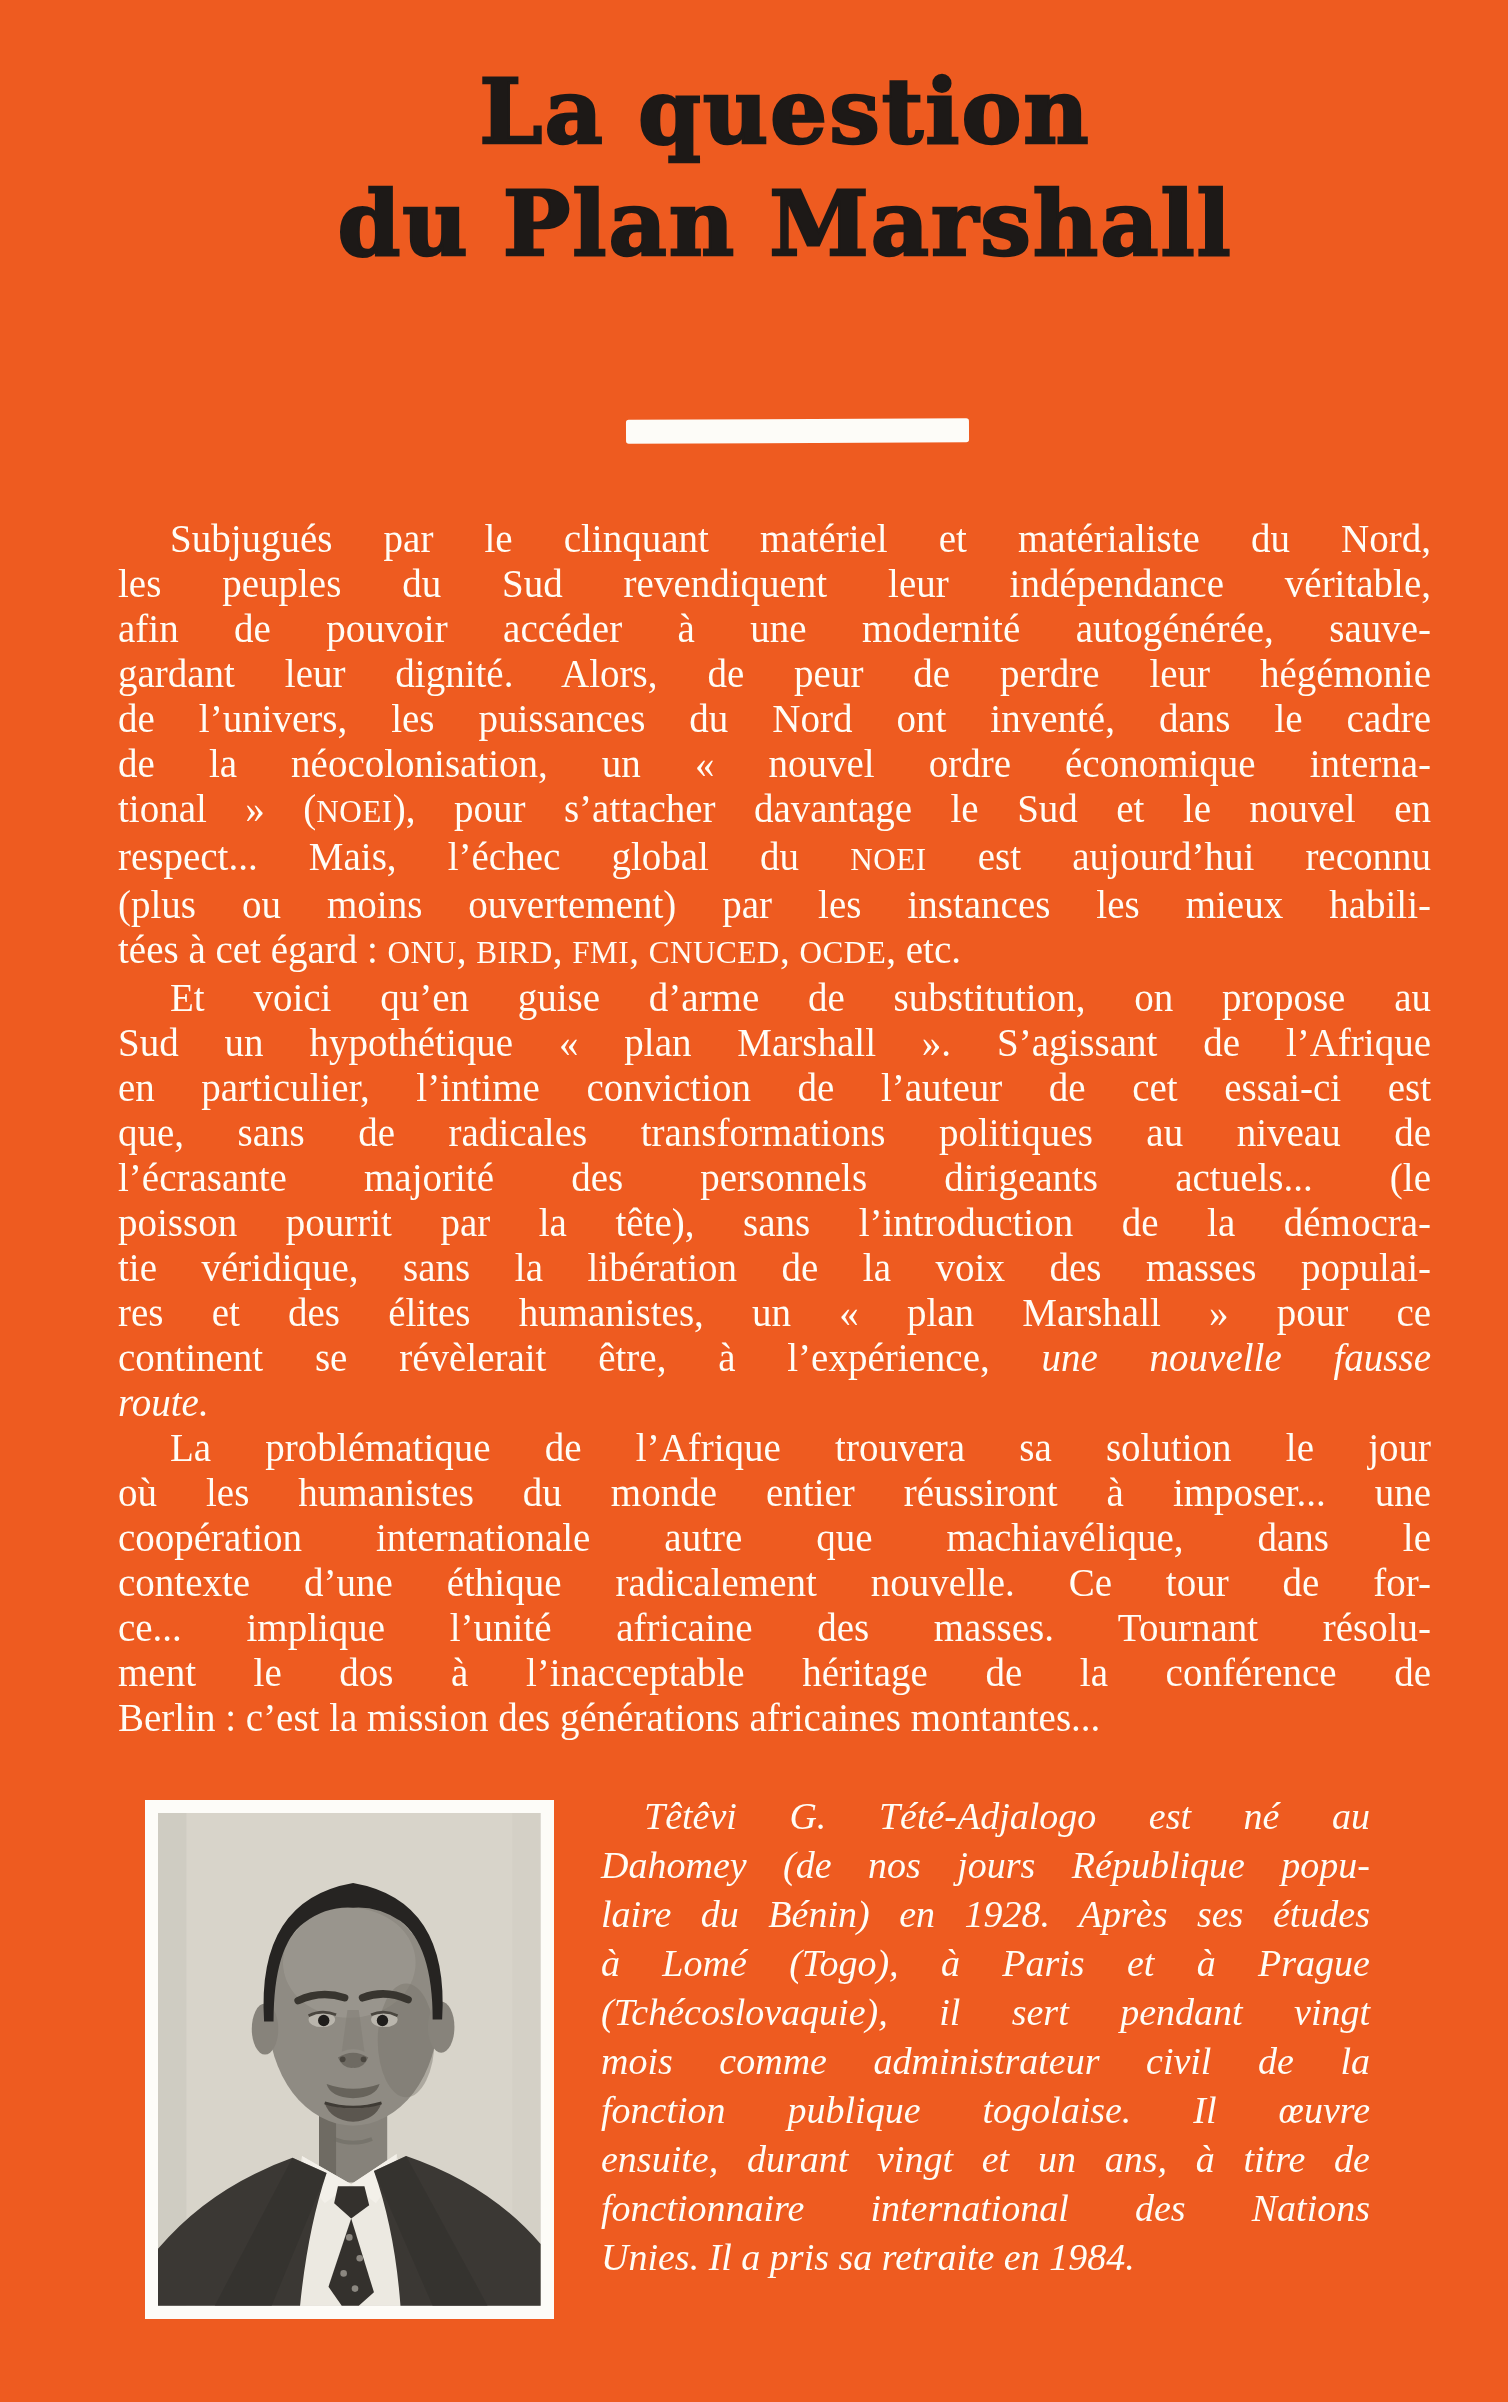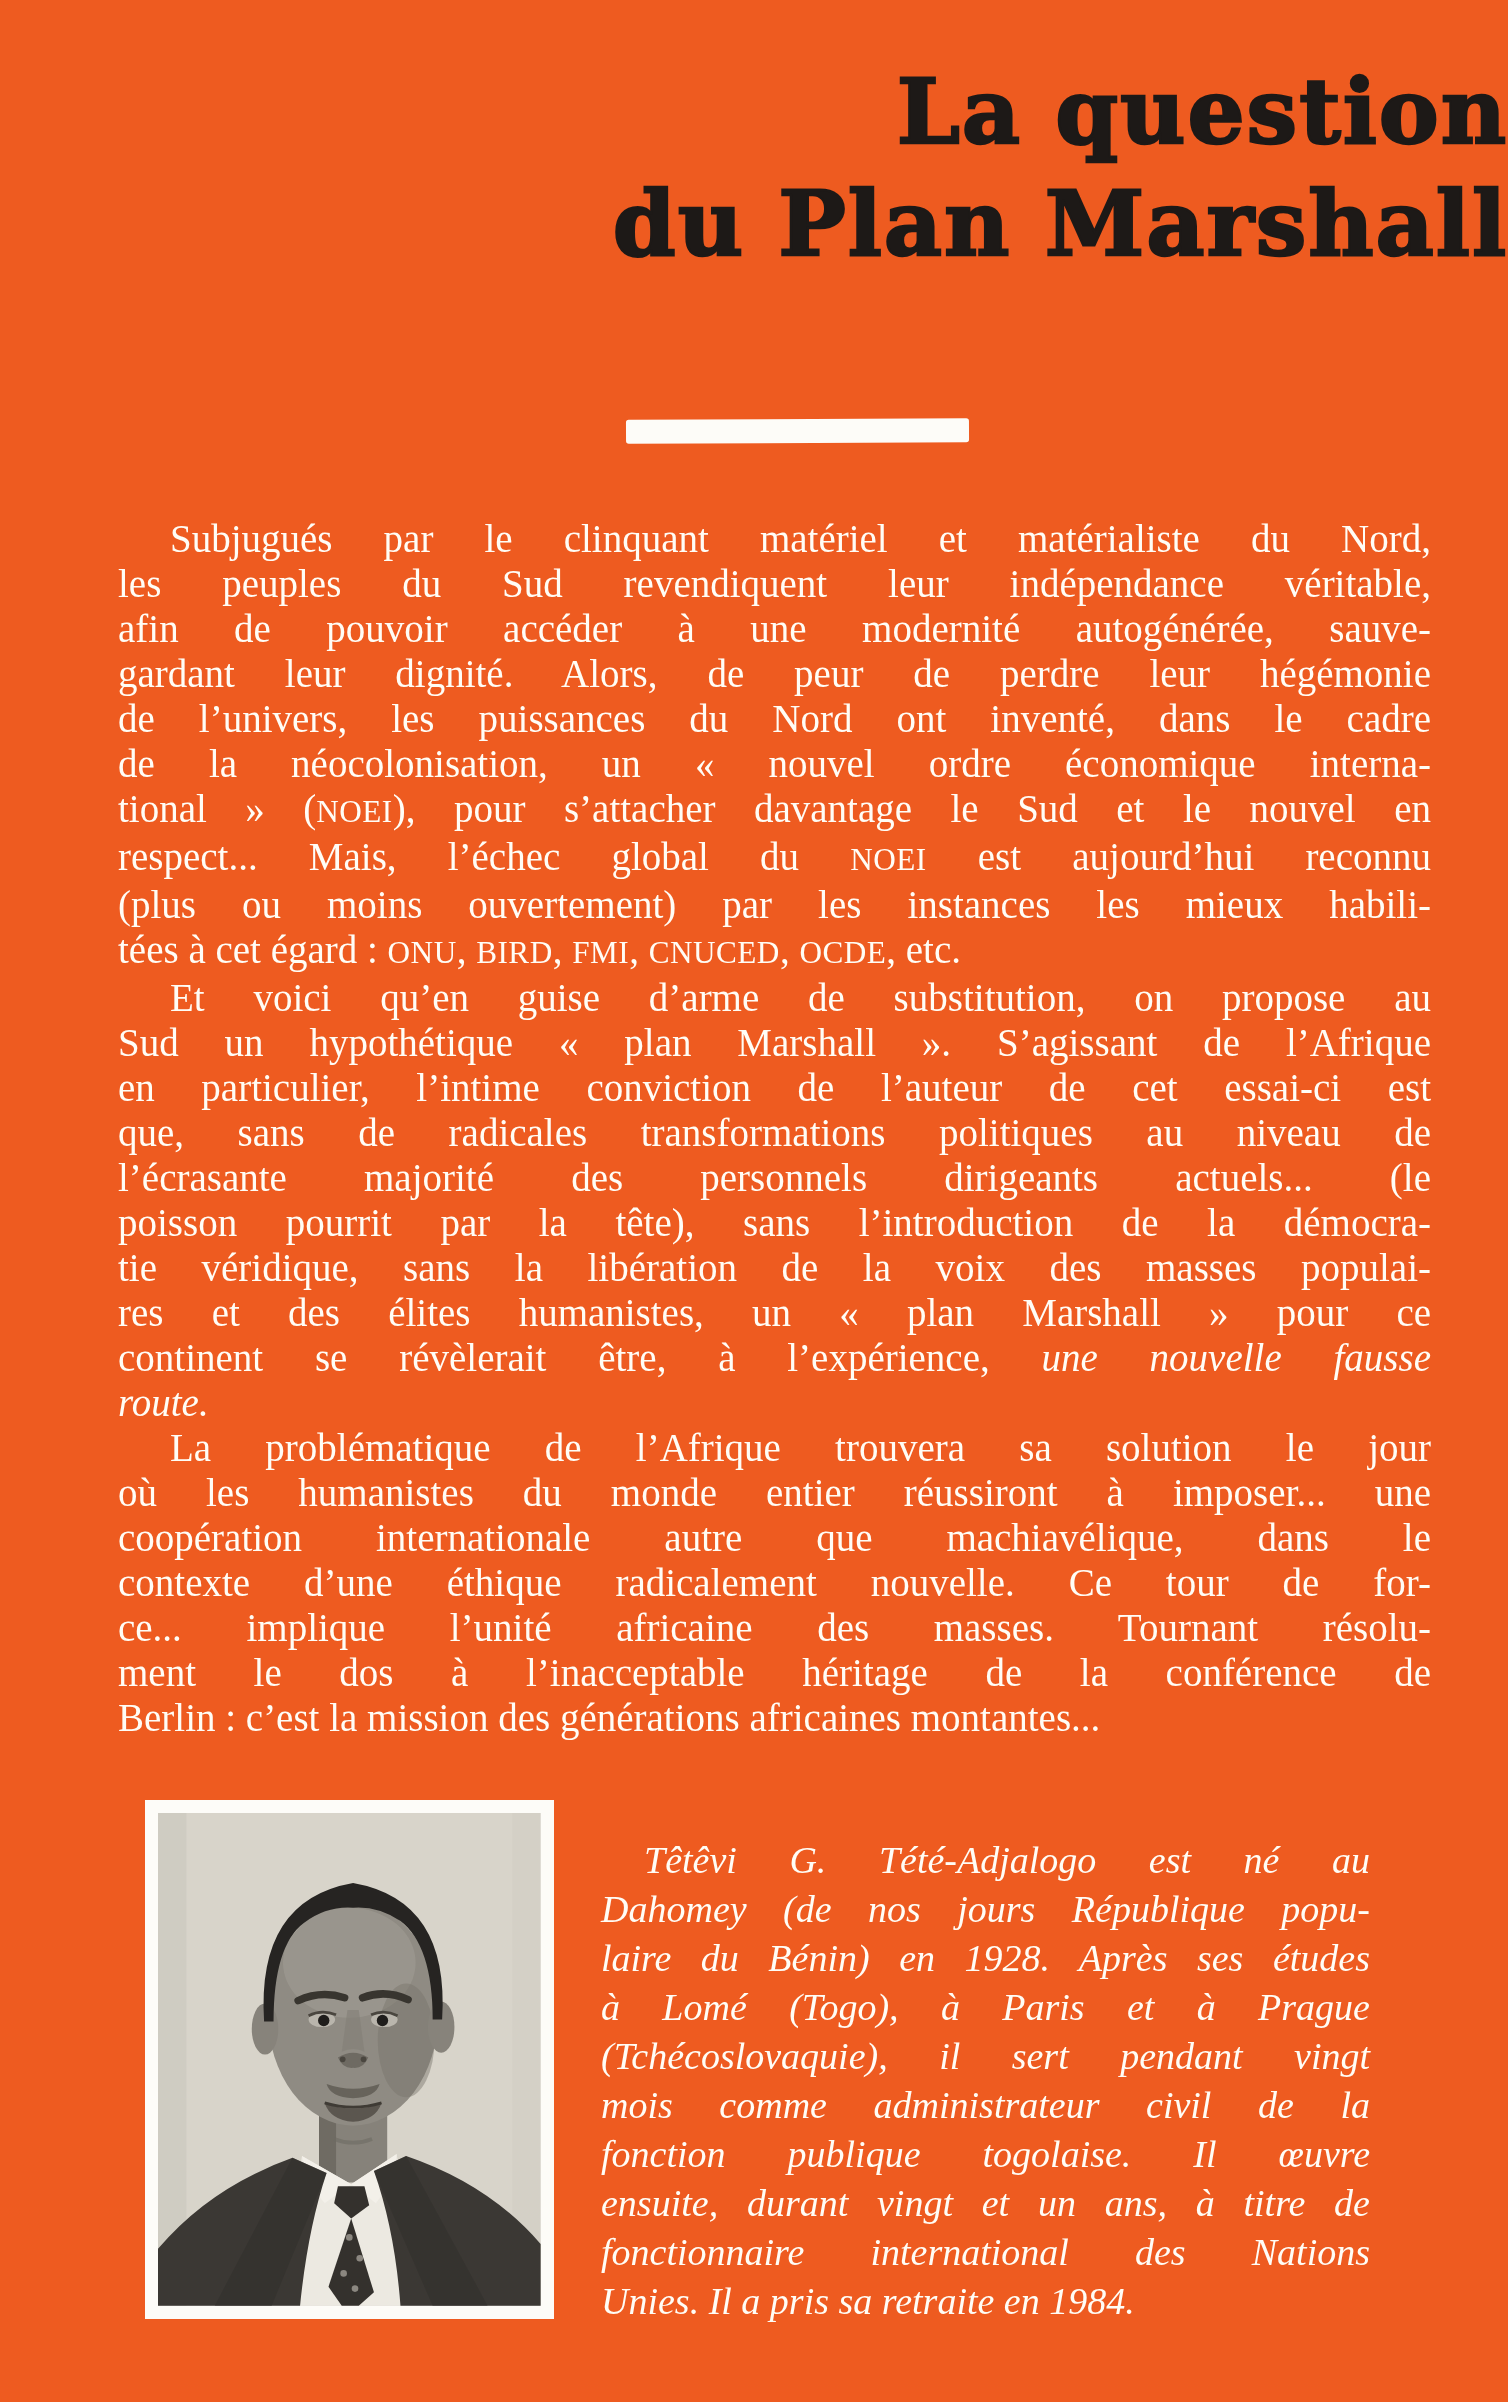--- a/index.html
+++ b/index.html
@@ -7,21 +7,21 @@
   #cover {
     position:relative;
     width:1508px; height:2403px;
     background:#EE5B20;
     overflow:hidden;
     font-family:"Liberation Serif", serif;
   }
   
   #title-block {
     position:absolute; left:62px; top:55px; width:1446px;
-    text-align:right;
+    text-align:center;
     color:#1D1917;
   }
   .title-line {
     font-family:"DejaVu Serif", serif;
     font-weight:bold;
     font-size:90px;
     line-height:112px;
     letter-spacing:1.9px;
     -webkit-text-stroke:2.4px #1D1917;
   }
@@ -52,21 +52,21 @@
   
   #photo-frame {
     position:absolute; left:145px; top:1800px;
     width:409px; height:519px;
     background:#FDFCF8;
     padding:13.2px;
   }
   #photo-frame svg { display:block; width:100%; height:100%; }
   
   #bio-text {
-    position:absolute; left:601px; top:1836px; width:769px;
+    position:absolute; left:601px; top:1792px; width:769px;
     color:#FFFDF6;
     font-size:38px;
   }
   .bioline {
     font-style:italic;
     line-height:49px;
     text-align:justify;
     text-align-last:justify;
     white-space:nowrap;
   }

